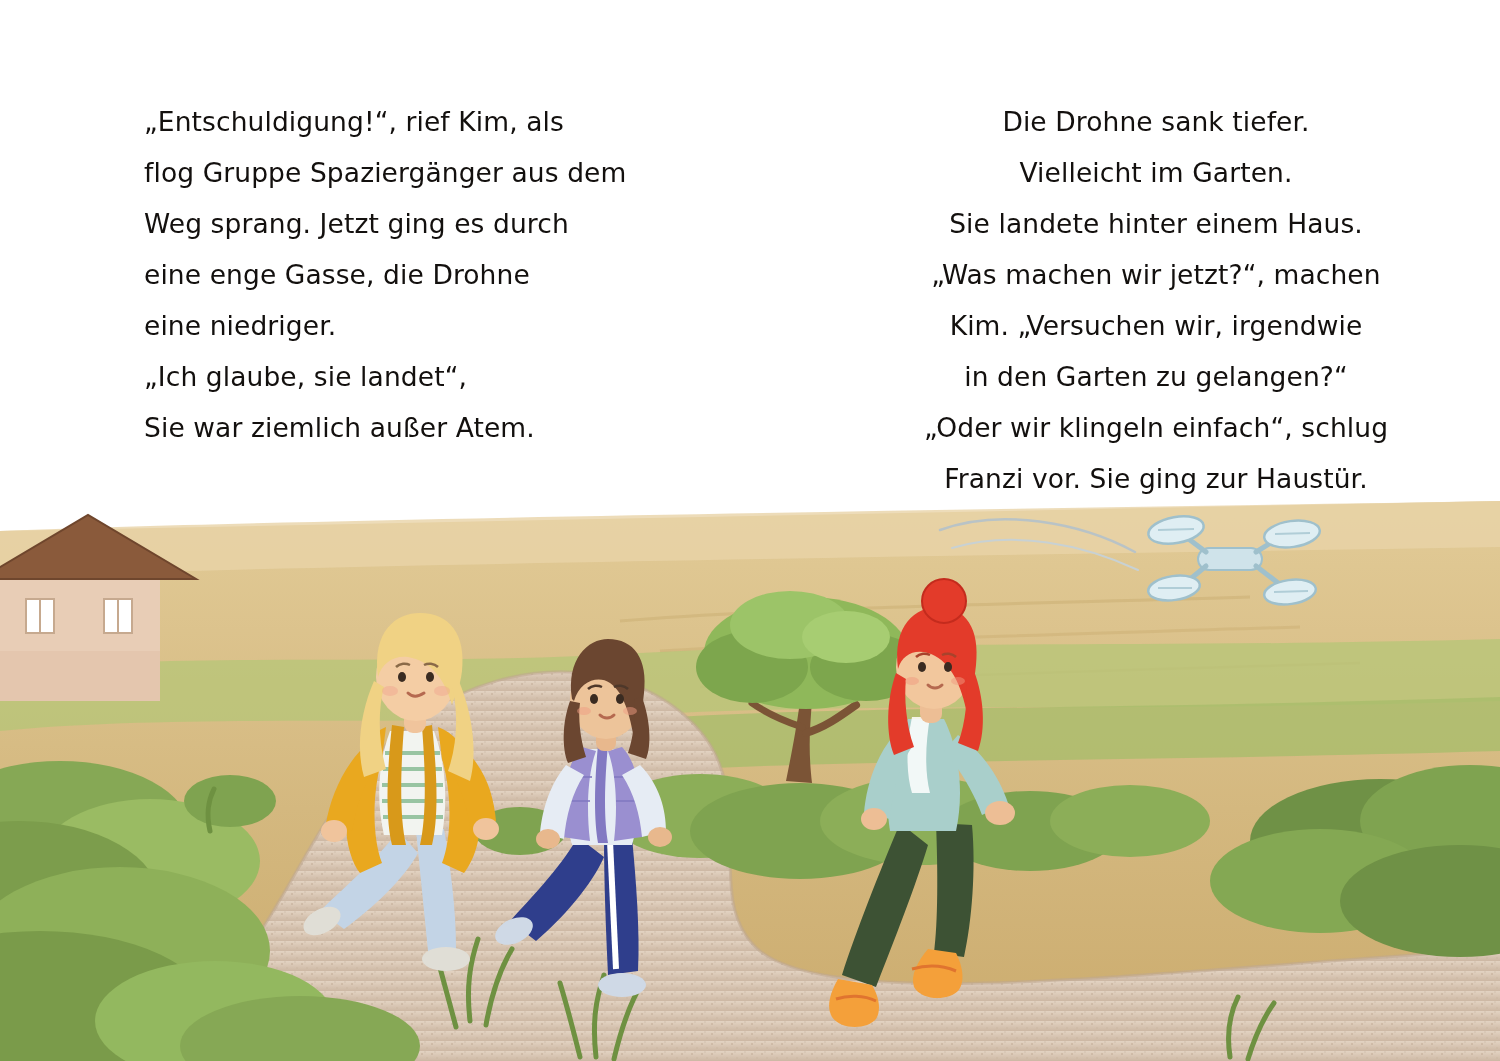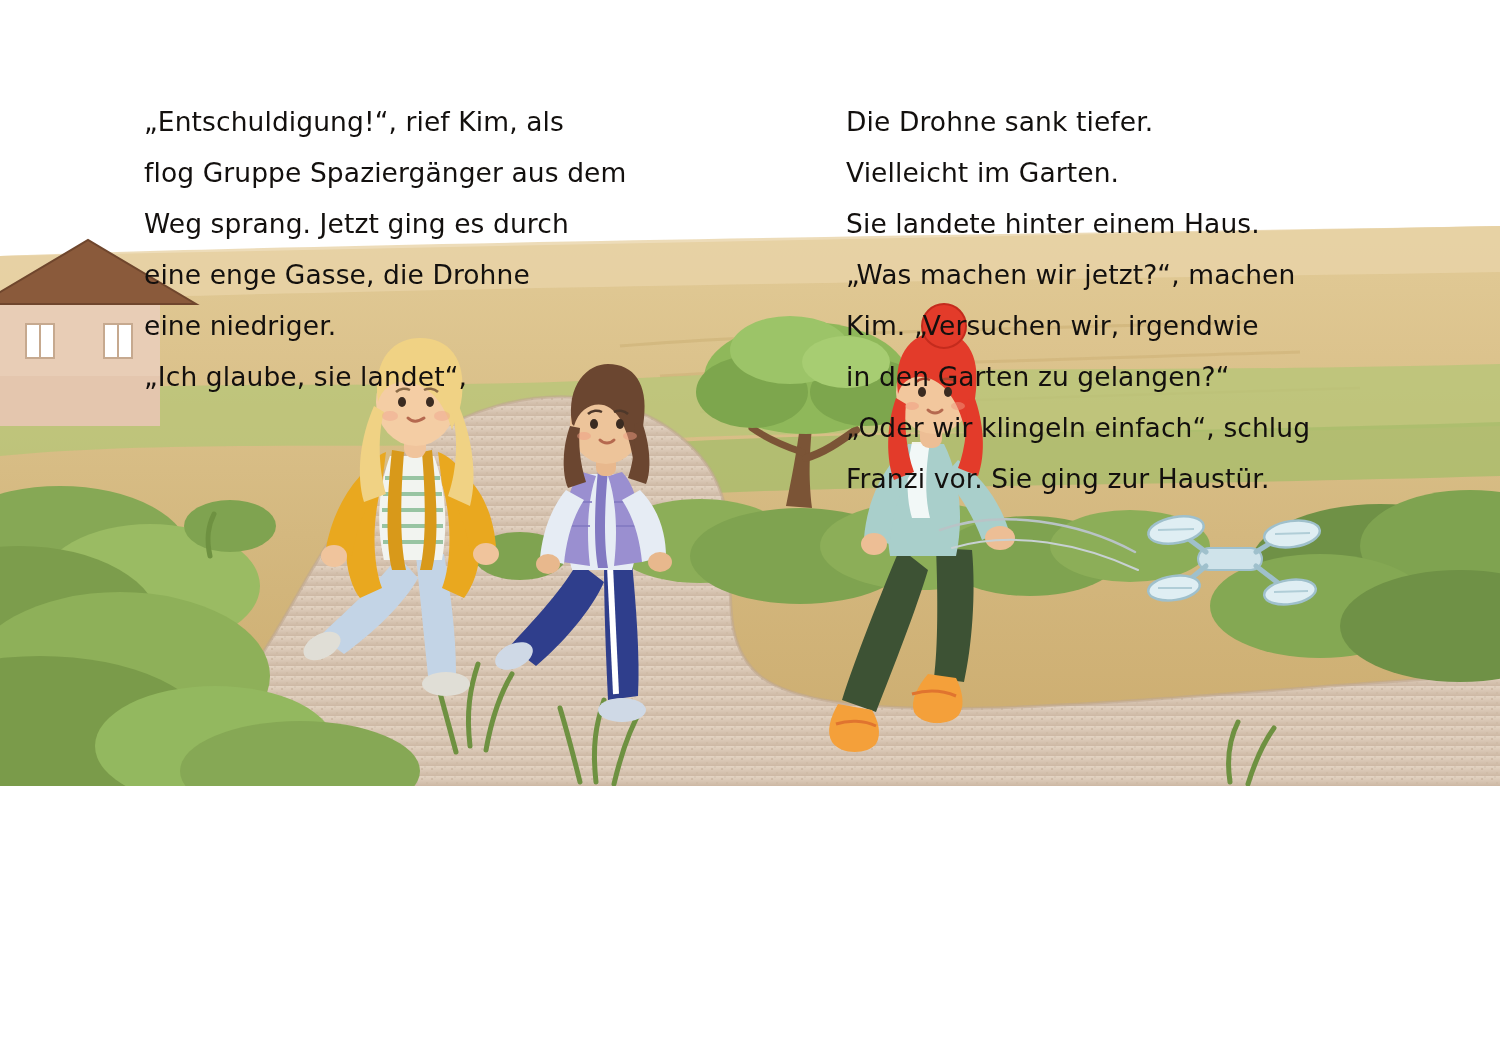--- a/index.html
+++ b/index.html
@@ -6,40 +6,40 @@
     margin: 0;
     padding: 0;
     background: #ffffff;
   }
   body {
     font-family: "DejaVu Sans", sans-serif;
   }
   .page {
     position: relative;
     width: 1500px;
-    height: 786px;
+    height: 1061px;
     overflow: hidden;
     background: #ffffff;
   }
 
   
   .text-area {
     position: absolute;
     top: 96px;
     left: 0;
     width: 1500px;
     height: 420px;
     z-index: 40;
   }
   .column {
     position: absolute;
     top: 0;
   }
   .col-left  { left: 144px; width: 620px; }
-  .col-right { left: 846px; width: 620px; }
+  .col-right { left: 846px; width: 620px; text-align: center; }
   .line {
     font-size: 26.5px;
     line-height: 51px;
     color: #13100e;
     letter-spacing: 0.1px;
     white-space: pre;
   }
 
   
   .illus {
@@ -69,20 +69,21 @@
 
   <div class="text-area">
 
     <div class="column col-left">
       <div class="line">„Entschuldigung!“, rief Kim, als</div>
       <div class="line">flog Gruppe Spaziergänger aus dem</div>
       <div class="line">Weg sprang. Jetzt ging es durch</div>
       <div class="line">eine enge Gasse, die Drohne</div>
       <div class="line">eine niedriger.</div>
       <div class="line">„Ich glaube, sie landet“,</div>
+      <div class="line">Sie war ziemlich außer Atem.</div>
     </div>
 
     <div class="column col-right">
       <div class="line">Die Drohne sank tiefer.</div>
       <div class="line">Vielleicht im Garten.</div>
       <div class="line">Sie landete hinter einem Haus.</div>
       <div class="line">„Was machen wir jetzt?“, machen</div>
       <div class="line">Kim. „Versuchen wir, irgendwie</div>
       <div class="line">in den Garten zu gelangen?“</div>
       <div class="line">„Oder wir klingeln einfach“, schlug</div>

